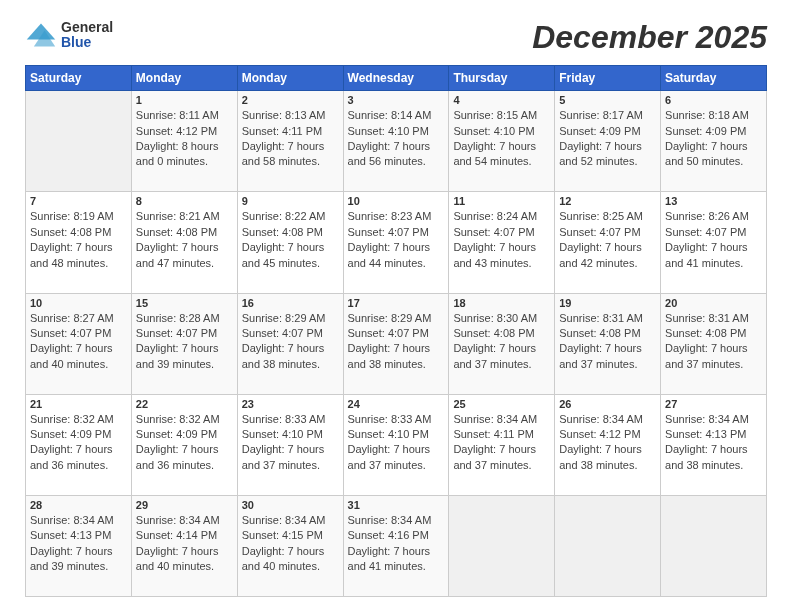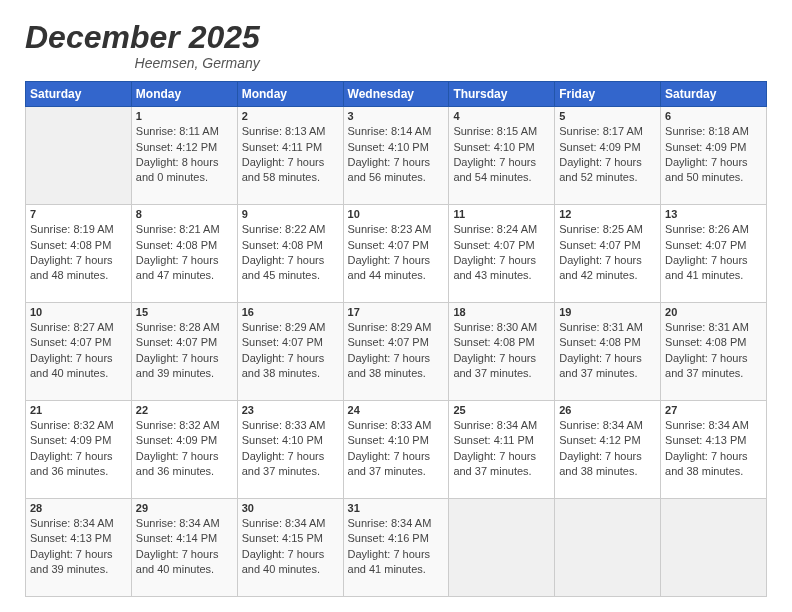--- a/index.html
+++ b/index.html
@@ -105,23 +105,32 @@
     }
     .empty-cell {
       background: #f0f0f0 !important;
     }
   </style>
 </head>
 <body>
 
 <div class="page">
   <div class="header">
+    <div class="logo">
+      <svg class="logo-icon" viewBox="0 0 36 30" xmlns="http://www.w3.org/2000/svg">
+        <polygon points="18,2 34,20 2,20" fill="#3399cc" opacity="0.85"></polygon>
+        <polygon points="22,10 34,28 10,28" fill="#3399cc" opacity="0.55"></polygon>
+      </svg>
+      <div class="logo-text">
+        <span class="logo-general">General</span>
+        <span class="logo-blue">Blue</span>
+      </div>
+    </div>
     <div class="title-area">
       <div class="month-title">December 2025</div>
-      <div class="location">Heemsen, Germany</div>
     </div>
   </div>
 
   <table class="calendar">
     <thead>
       <tr>
       <th>Saturday</th>
           <th>Monday</th>
           <th>Monday</th>
           <th>Wednesday</th>

